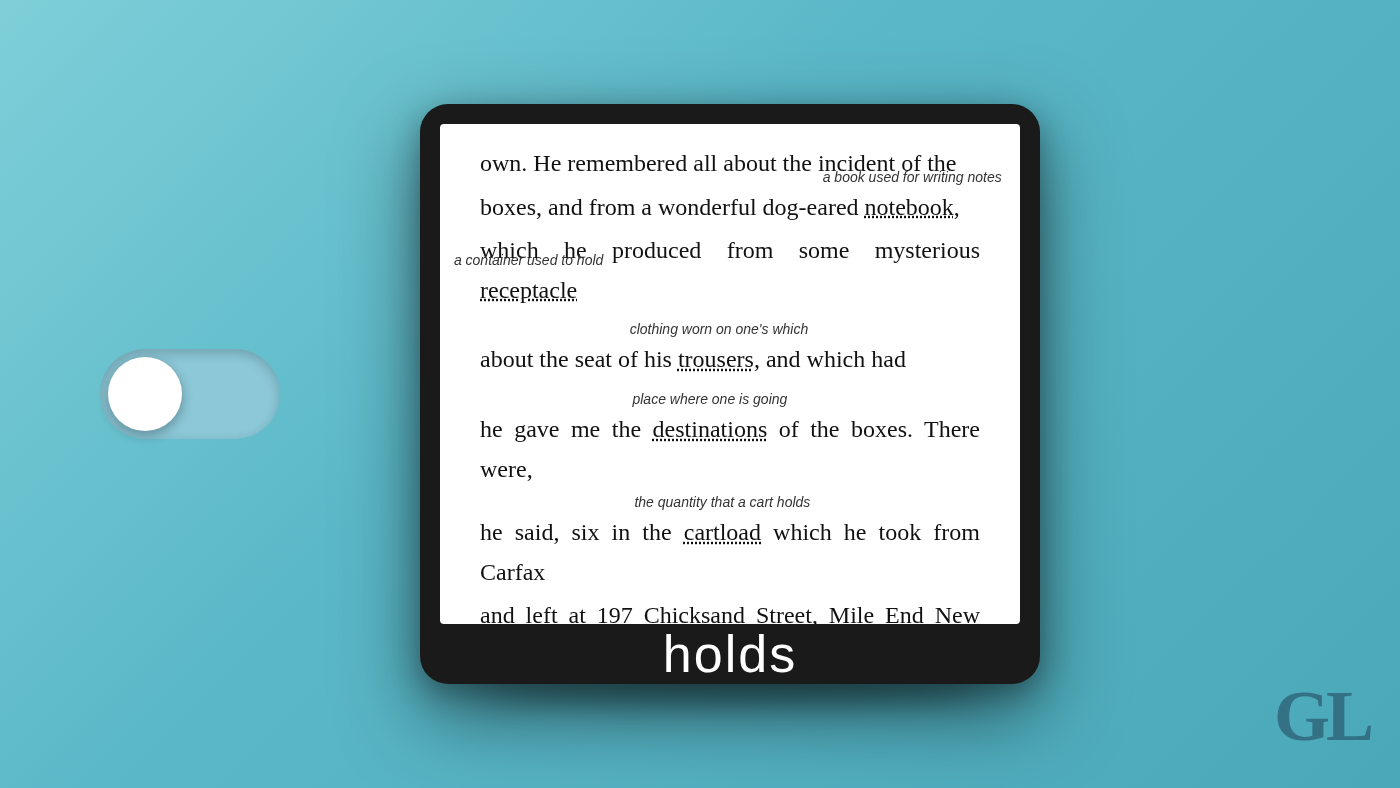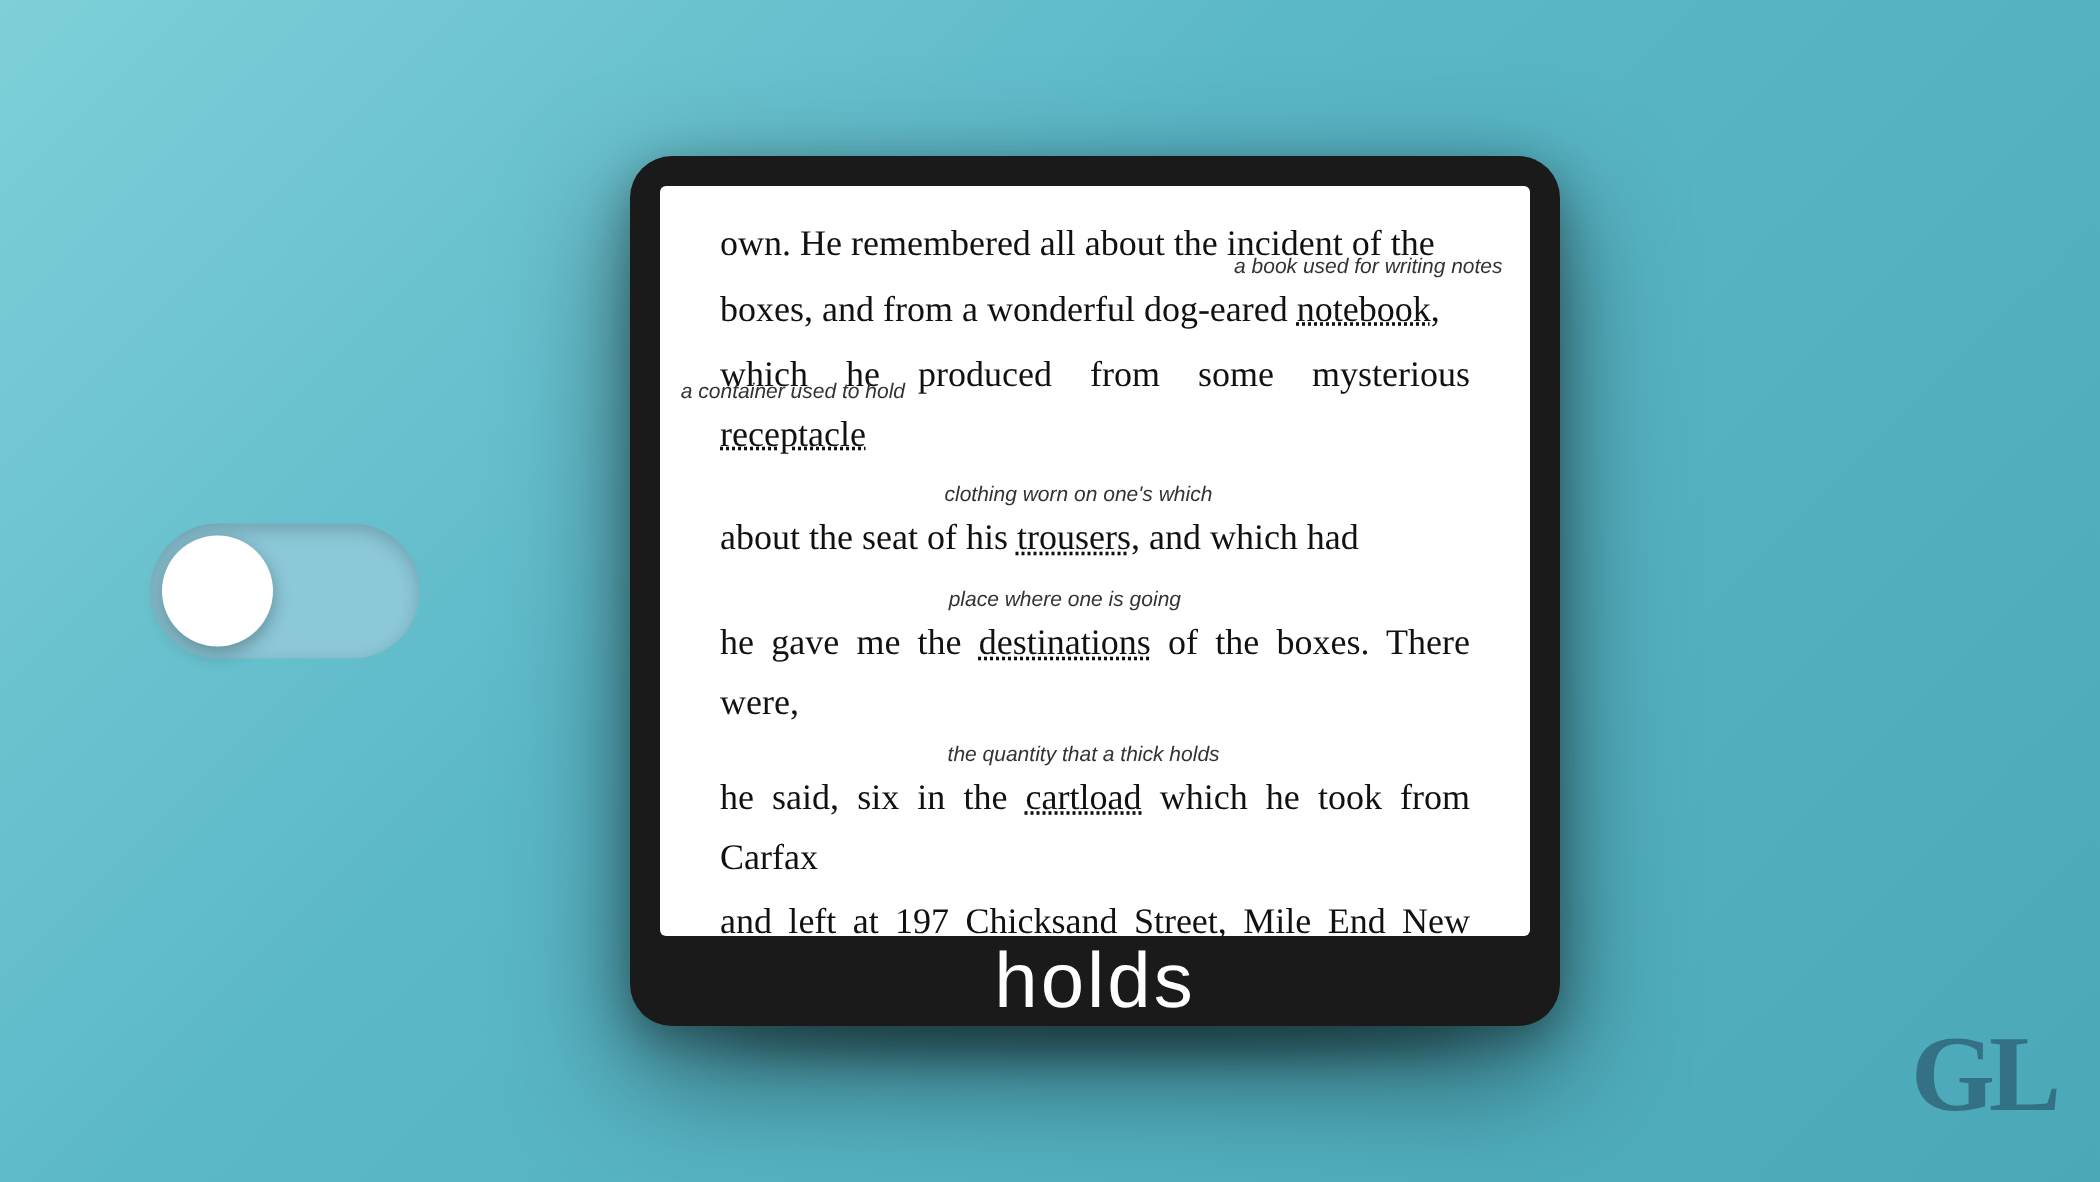--- a/index.html
+++ b/index.html
@@ -203,21 +203,21 @@
           he gave me the
           <span class="word-annotation">
             <span class="annotation-text">place where one is going</span>
             <span class="word-underline">destinations</span>
           </span>
           of the boxes. There were,
         </p>
         <p style="position:relative; margin-top:24px;">
           he said, six in the
           <span class="word-annotation">
-            <span class="annotation-text">the quantity that a thick holds</span>
+            <span class="annotation-text">the quantity that a cart holds</span>
             <span class="word-underline">cartload</span>
           </span>
           which he took from Carfax
         </p>
         <p style="margin-top:4px;">and left at 197 Chicksand Street, Mile End New Town,</p>
 
       </div>
 
     </div>
 

